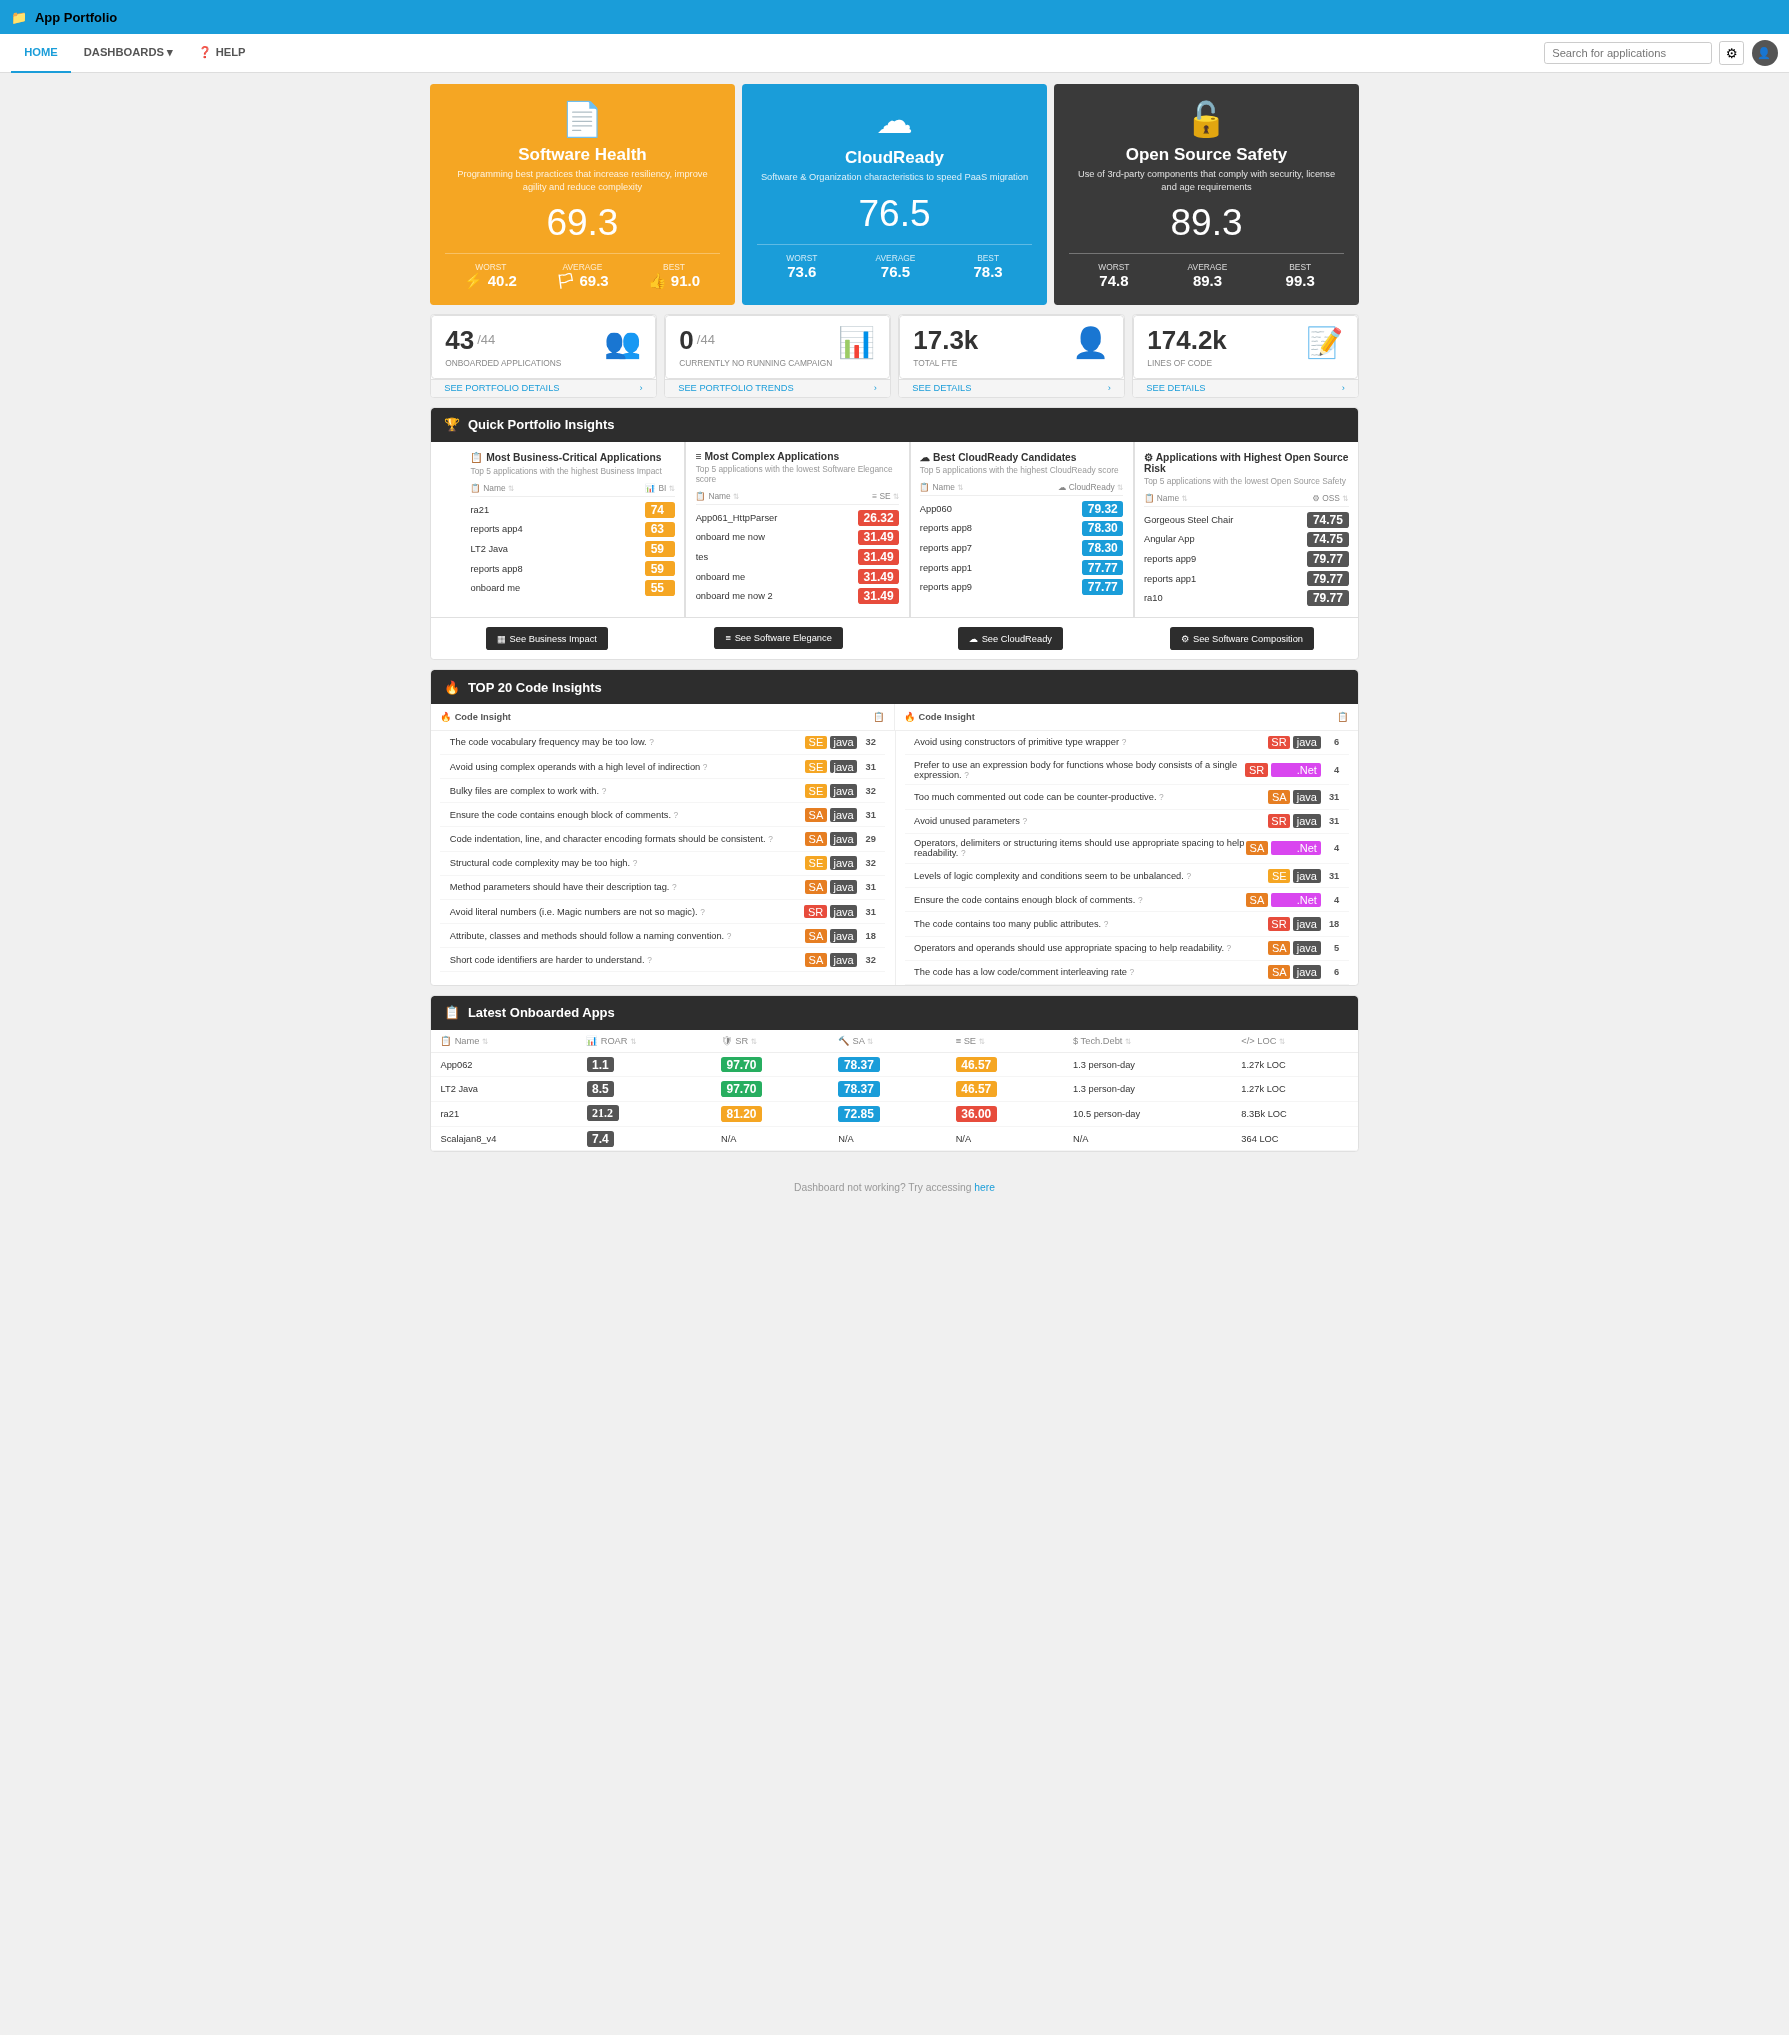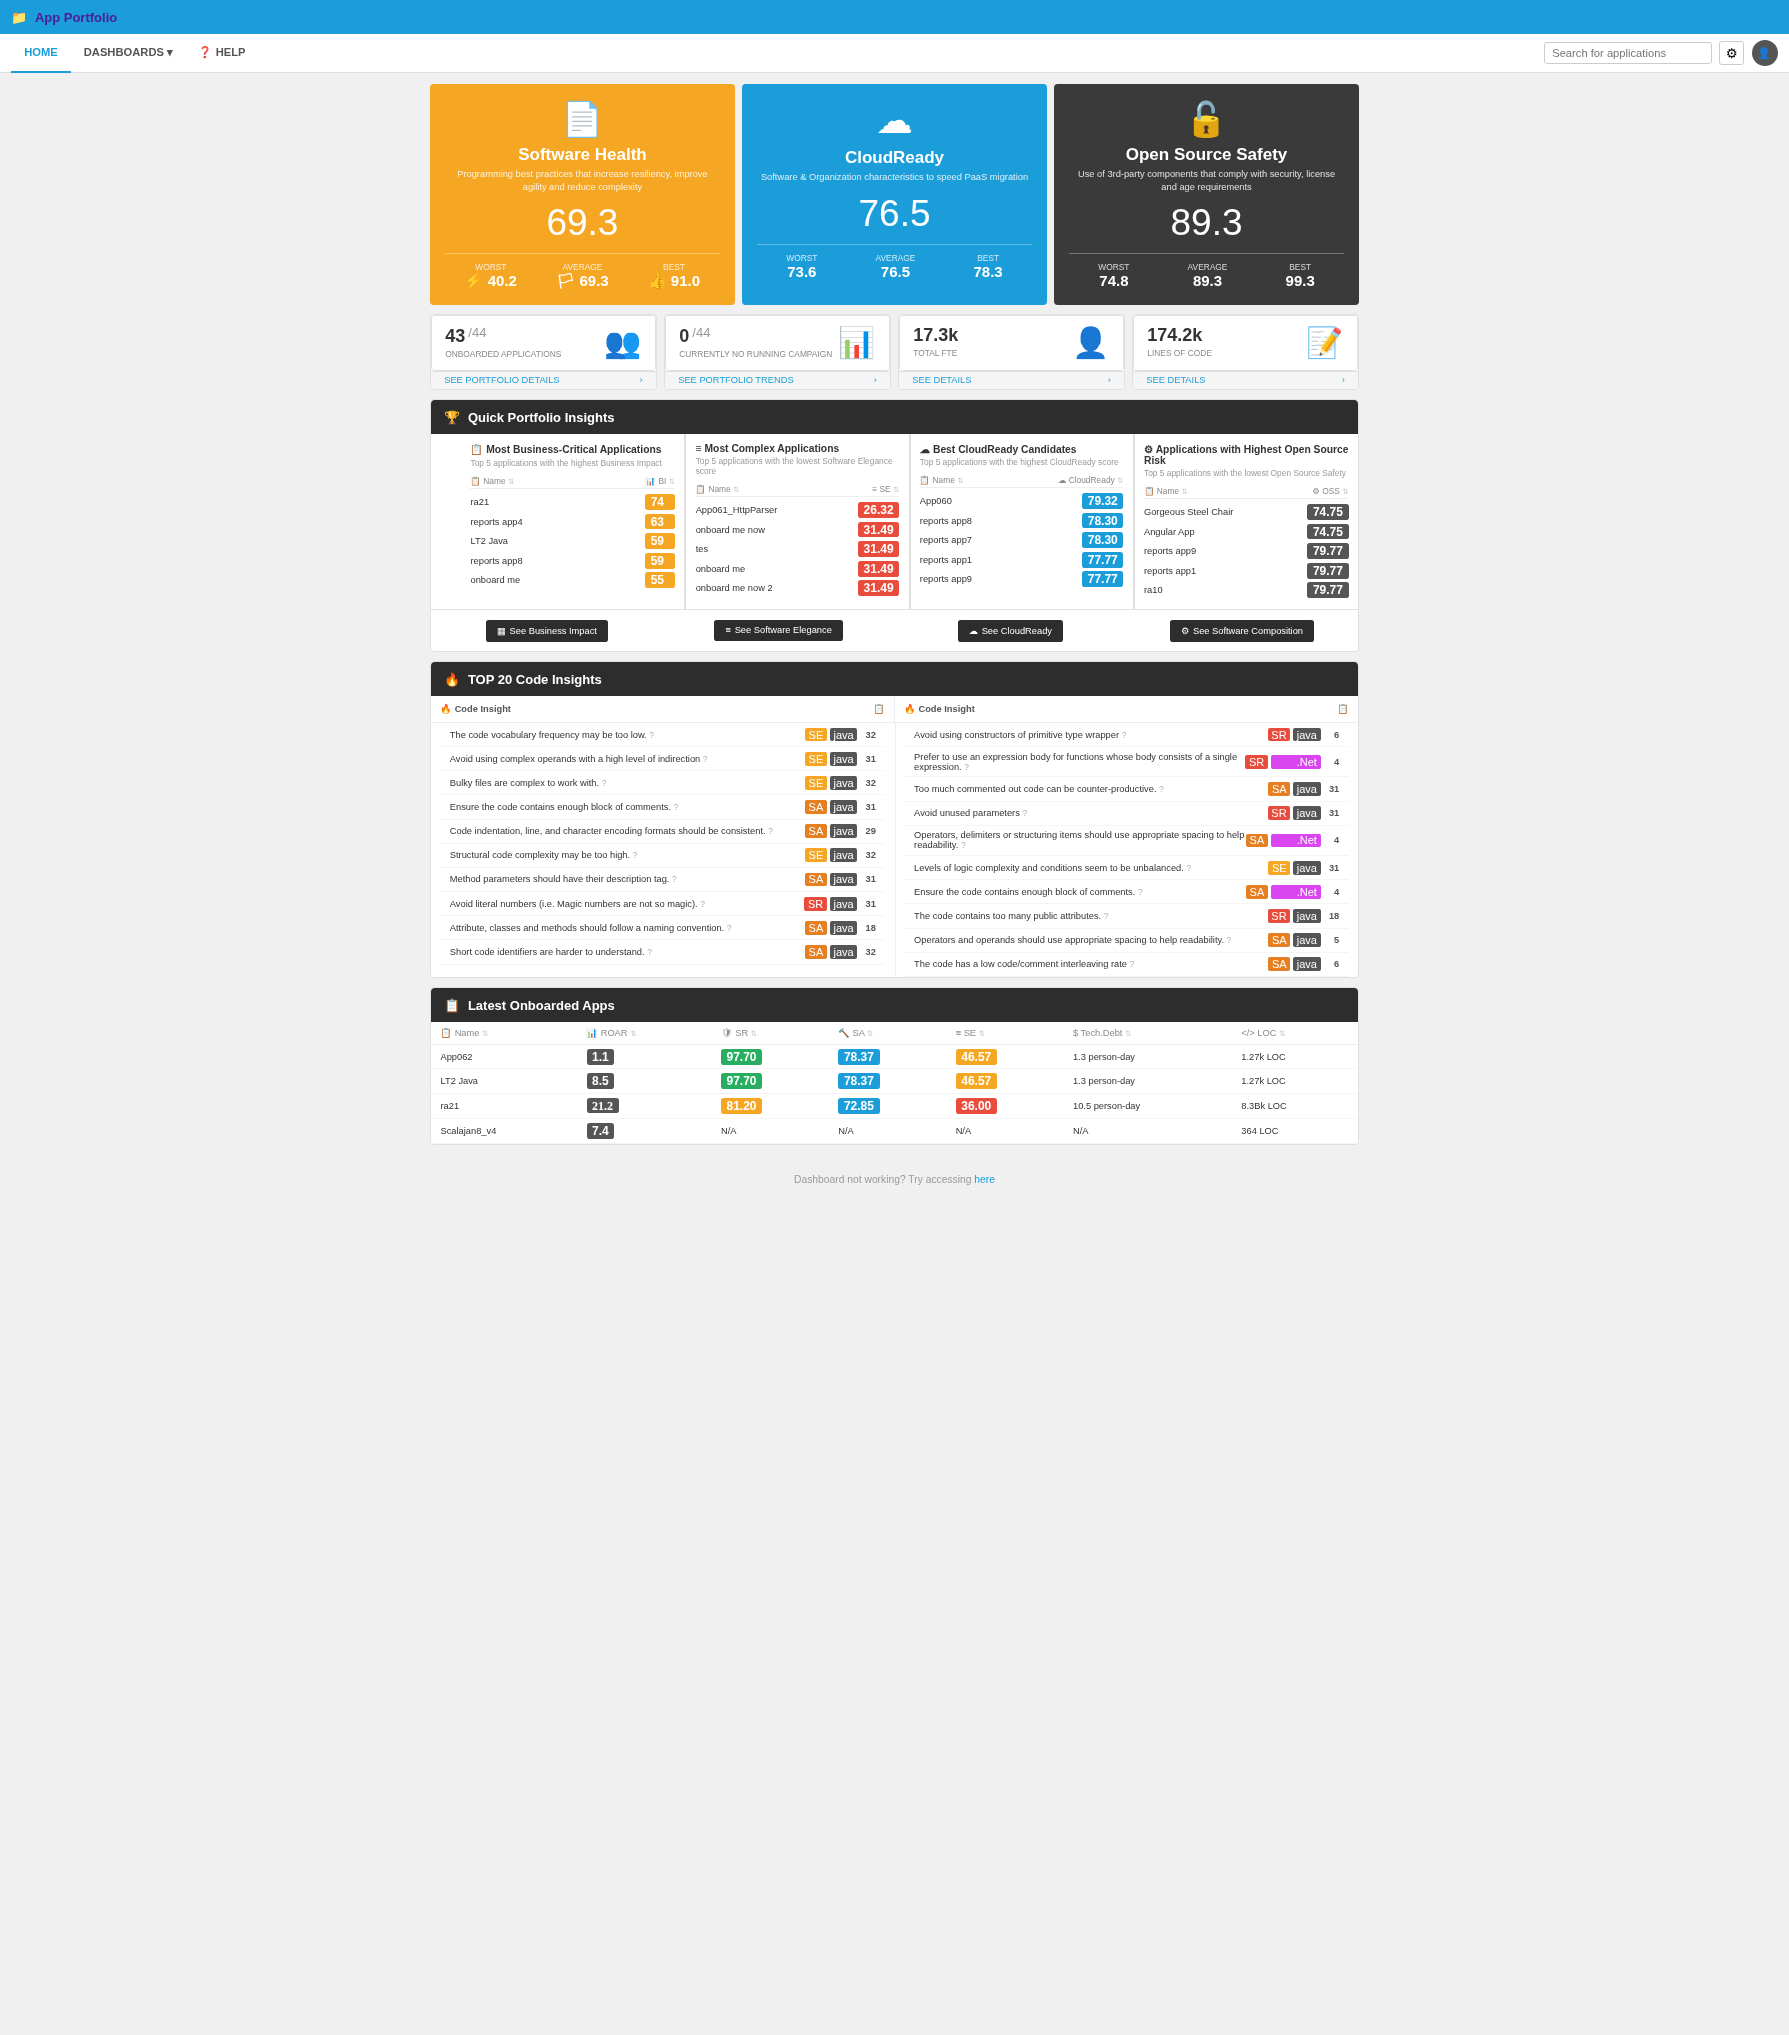--- a/index.html
+++ b/index.html
@@ -1,21 +1,21 @@
 <!DOCTYPE html>
 <html style="font-size:15px"><head>
   <meta charset="utf-8">
   <style>
     * { box-sizing: border-box; margin: 0; padding: 0; }
     body { font-family: Arial, sans-serif; font-size: 11.2px; background: #f0f0f0; color: #333; }
 
     
     .top-bar { background: #1a9dd9; display: flex; align-items: center; padding: 5.6px 11.2px; height: 34px; }
     .top-bar-icon { color: white; margin-right: 7.5px; font-size: 13px; }
-    .top-bar-title { color: #4c1d95; font-size: 13px; font-weight: bold; }
+    .top-bar-title { color: #000000; font-size: 13px; font-weight: bold; }
 
     
     .nav { background: white; display: flex; align-items: center; padding: 0 11.2px; height: 39px; border-bottom: 0.9px solid #ddd; position: relative; }
     .nav-item { padding: 0 13px; height: 39px; display: flex; align-items: center; font-size: 11.2px; font-weight: bold; color: #555; cursor: pointer; border-bottom: 2.8px solid transparent; }
     .nav-item.active { color: #1a9dd9; border-bottom: 2.8px solid #1a9dd9; }
     .nav-right { margin-left: auto; display: flex; align-items: center; gap: 7.5px; }
     .search-box { border: 0.9px solid #ccc; border-radius: 2.8px; padding: 3.7px 7.5px; font-size: 11.2px; width: 168px; color: #999; }
     .filter-btn { background: none; border: 0.9px solid #ccc; border-radius: 2.8px; padding: 3.7px 5.6px; cursor: pointer; }
     .user-avatar { background: #555; color: white; border-radius: 50%; width: 26px; height: 26px; display: flex; align-items: center; justify-content: center; font-size: 11.2px; }
 
@@ -33,21 +33,21 @@
     .metric-card-desc { font-size: 9.3px; opacity: 0.85; margin-bottom: 9.3px; line-height: 1.3; }
     .metric-card-score { font-size: 37px; font-weight: normal; margin-bottom: 9.3px; }
     .metric-card-stats { display: flex; justify-content: space-around; border-top: 0.9px solid rgba(255,255,255,0.3); padding-top: 7.5px; }
     .metric-stat-label { font-size: 8.4px; opacity: 0.8; text-transform: uppercase; }
     .metric-stat-value { font-size: 15px; font-weight: bold; }
 
     
     .stat-boxes { display: grid; grid-template-columns: 1fr 1fr 1fr 1fr; gap: 7.5px; margin-bottom: 9.3px; }
     .stat-box { background: white; border-radius: 3.7px; padding: 9.3px 13px; display: flex; align-items: flex-start; justify-content: space-between; border: 0.9px solid #e0e0e0; }
     .stat-box-content {}
-    .stat-box-value { font-size: 18px; font-weight: bold; color: #333; }
+    .stat-box-value { font-size: 26px; font-weight: bold; color: #333; }
     .stat-box-label { font-size: 8.4px; color: #888; text-transform: uppercase; margin-top: 1.9px; }
     .stat-box-icon { font-size: 30px; color: #e0e0e0; }
     .stat-box-link { background: #f5f5f5; border-top: 0.9px solid #e0e0e0; padding: 3.7px 13px; font-size: 9.3px; color: #1a9dd9; display: flex; align-items: center; justify-content: space-between; }
     .stat-box-wrapper { background: white; border-radius: 3.7px; border: 0.9px solid #e0e0e0; overflow: hidden; }
 
     
     .section-header { background: #2d2d2d; color: white; padding: 9.3px 13px; border-radius: 3.7px 3.7px 0 0; font-size: 13px; font-weight: bold; display: flex; align-items: center; gap: 7.5px; margin-bottom: 0; }
 
     
     .insights-section { background: white; border: 0.9px solid #e0e0e0; border-radius: 3.7px; margin-bottom: 9.3px; overflow: hidden; }

